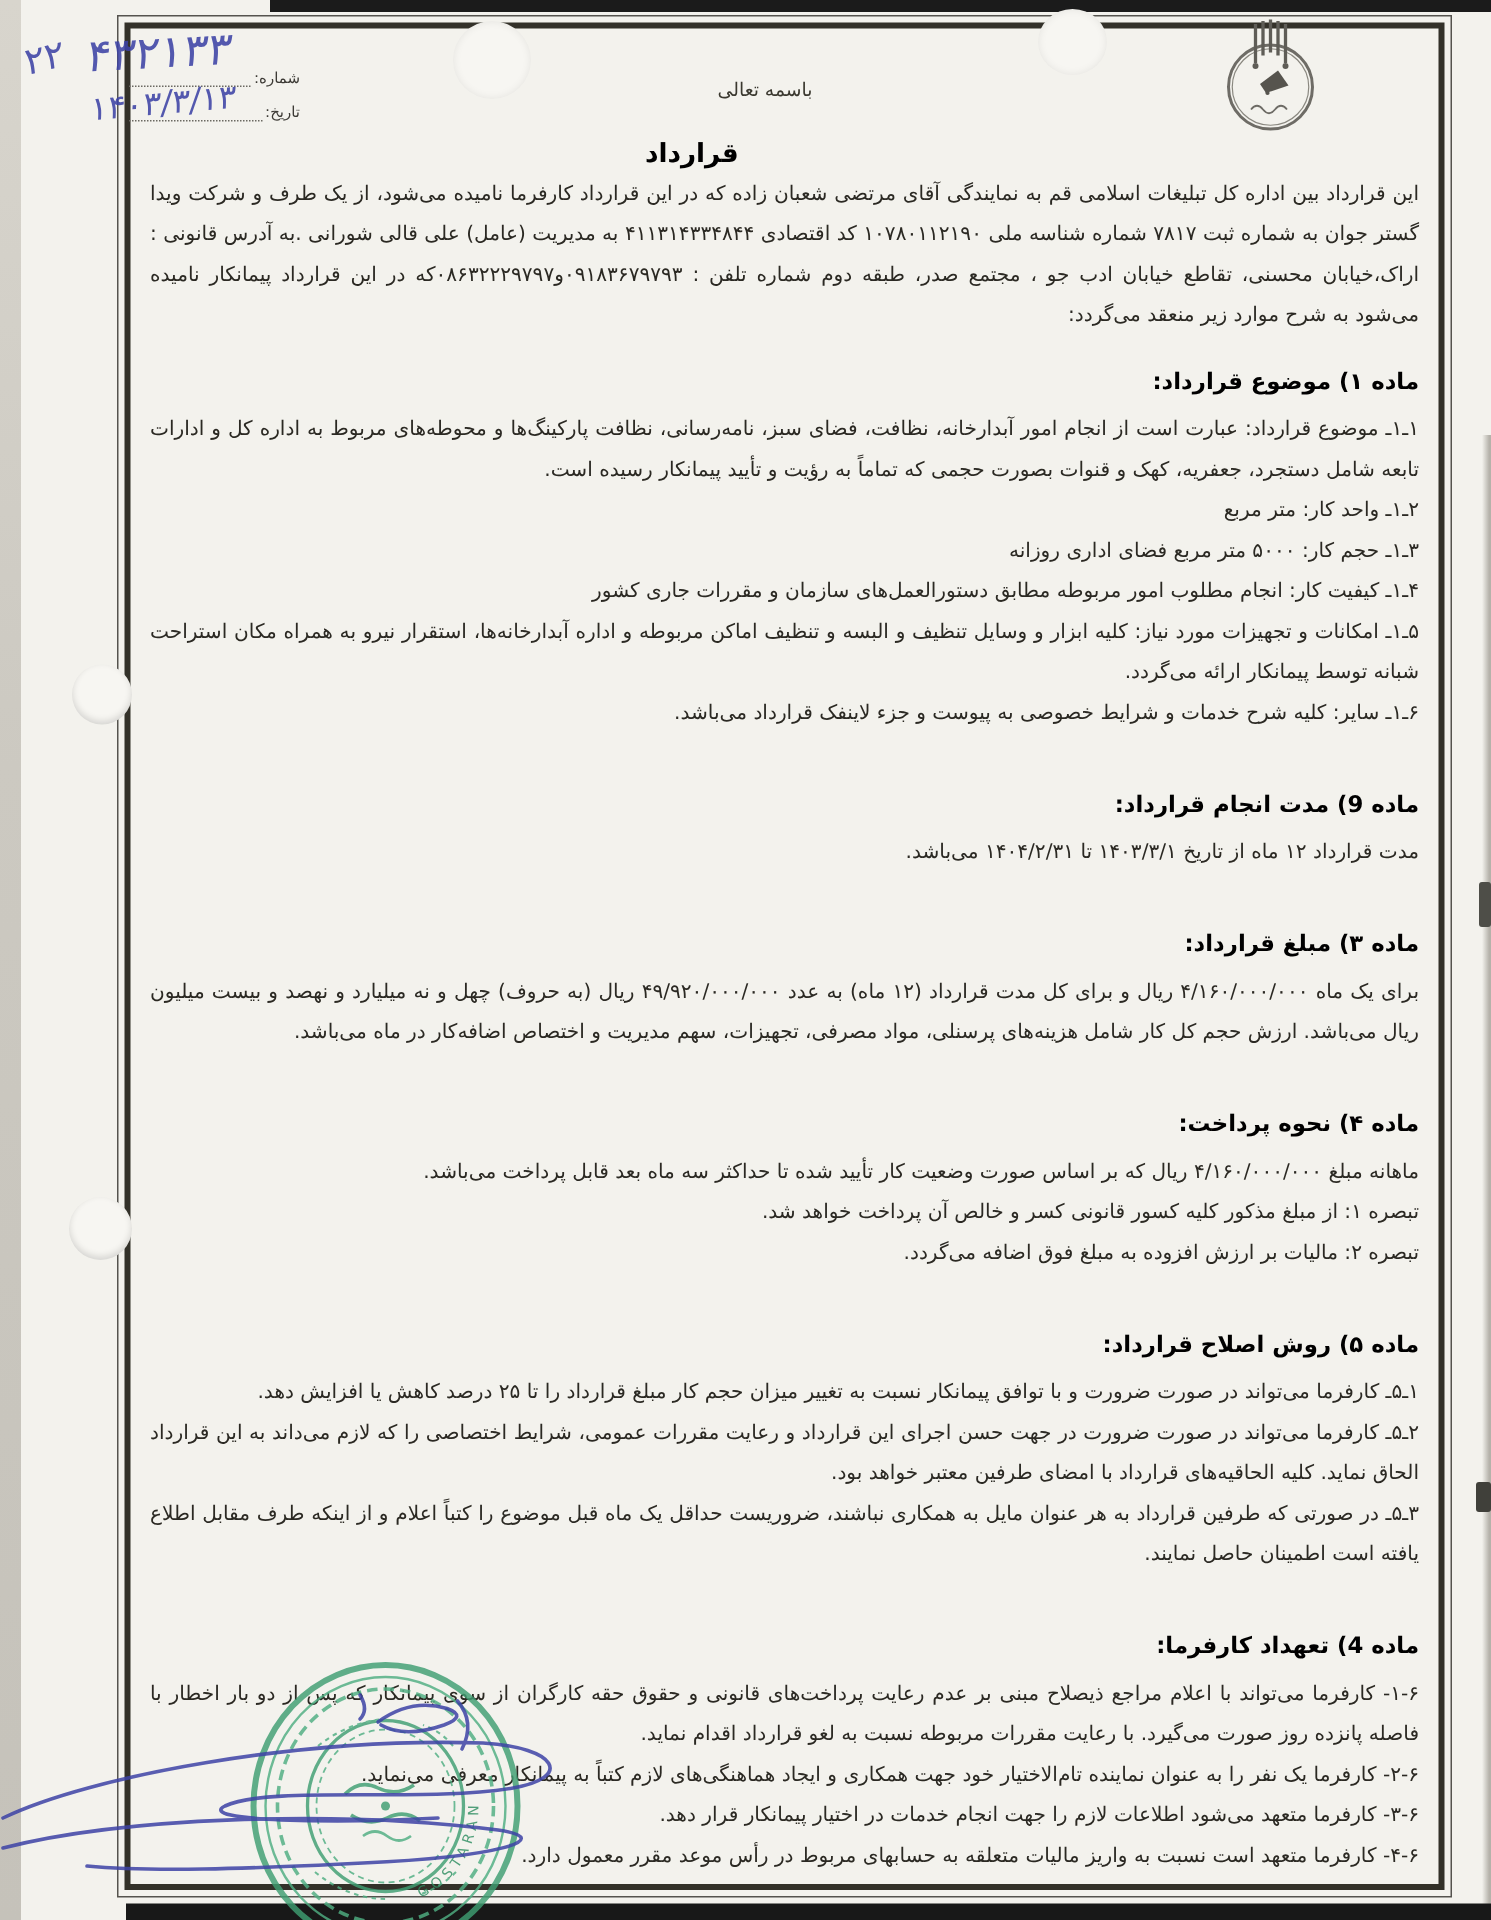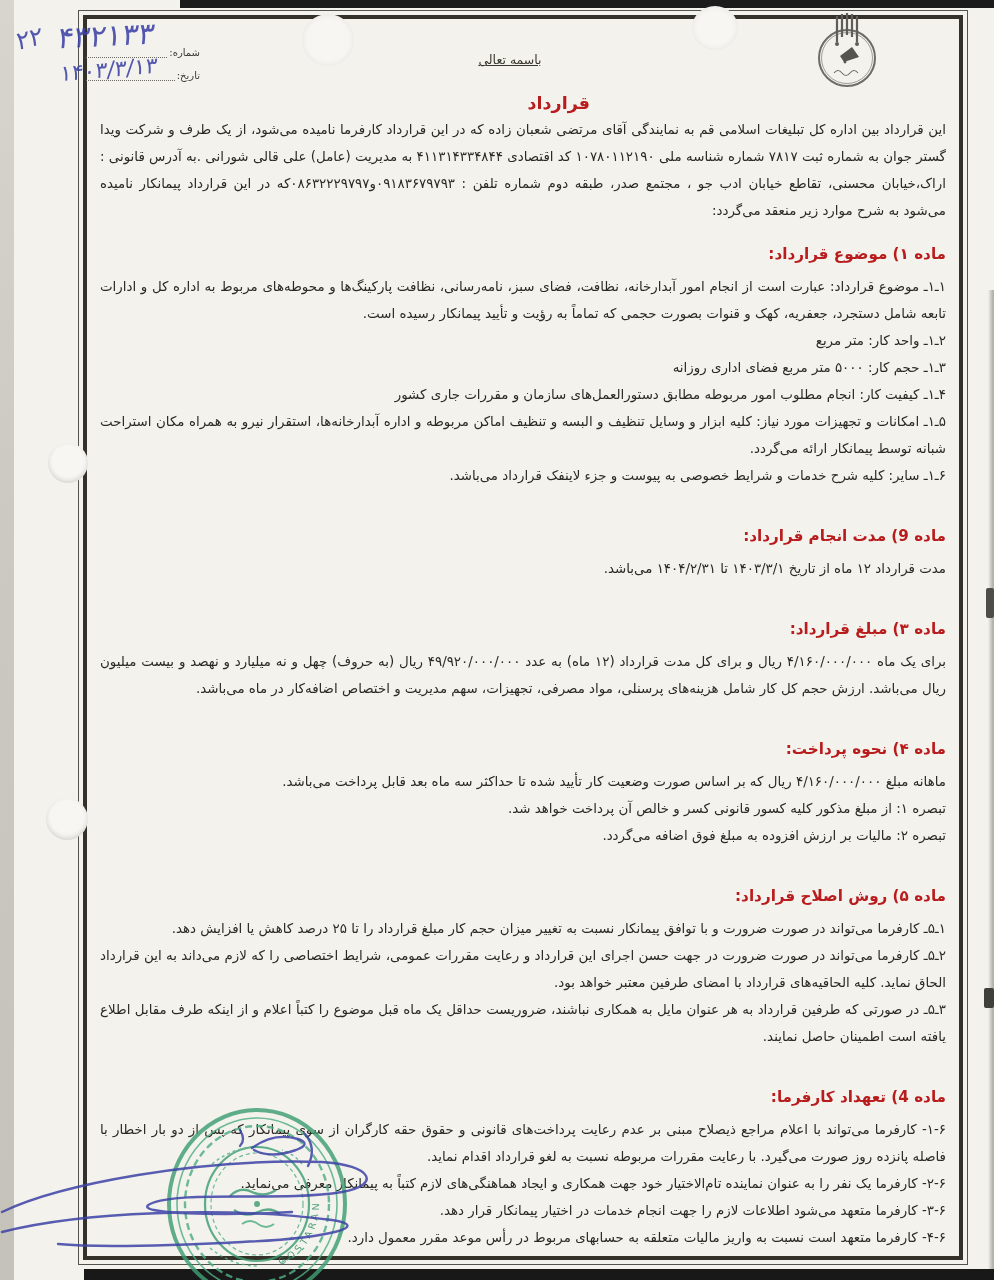--- a/index.html
+++ b/index.html
@@ -34,31 +34,31 @@
   .numdate{position:absolute;left:86px;top:47px;width:114px;direction:rtl;z-index:3;}
   .numdate .row{display:flex;align-items:flex-end;font-size:10px;color:#3c3a35;margin-bottom:12px;}
   .numdate .dots{display:inline-block;flex:1;border-bottom:1.5px dotted #6b6962;height:9px;margin-right:2px;}
 
   .hand{position:absolute;color:#3d43a6;opacity:.88;z-index:4;font-weight:400;}
   .hand.note22{left:16px;top:24px;font-size:25px;transform:rotate(-14deg) skewX(-8deg);letter-spacing:1px;}
   .hand.num{left:58px;top:18px;font-size:30px;transform:rotate(-3deg) skewX(-10deg);letter-spacing:4px;direction:ltr;}
   .hand.date{left:60px;top:57px;font-size:22px;transform:rotate(-5deg) skewX(-8deg);letter-spacing:2px;direction:ltr;white-space:nowrap;}
 
   .bismillah{position:absolute;left:430px;top:52px;width:160px;text-align:center;
-    font-size:12.5px;color:#3a382f;z-index:2;text-decoration:underline;}
-  .doc-title{position:absolute;left:430px;top:93px;width:160px;text-align:right;
-    font-size:17.5px;font-weight:bold;color:#b91c1c;z-index:2;}
+    font-size:12.5px;color:#3a382f;z-index:2;}
+  .doc-title{position:absolute;left:430px;top:93px;width:160px;text-align:left;
+    font-size:17.5px;font-weight:bold;color:#000000;z-index:2;}
 
   .logo{position:absolute;left:812px;top:10px;z-index:2;}
 
   
   .doc-body{position:absolute;left:100px;top:116px;width:846px;direction:rtl;
     text-align:justify;font-size:13.4px;line-height:27px;color:#2b2923;z-index:2;}
   .doc-body p{margin:0;}
-  .article-h{font-size:15.2px;font-weight:bold;color:#b91c1c;margin:35px 0 7px 0;
+  .article-h{font-size:15.2px;font-weight:bold;color:#000000;margin:35px 0 7px 0;
     line-height:24px;text-align:right;}
   .item{text-align:justify;}
   .first-h{margin-top:18px;}
 
   
   .stamp{position:absolute;left:152px;top:1108px;z-index:6;opacity:.82;}
   .signature{position:absolute;left:0;top:1100px;z-index:7;}
 </style>
 </head>
 <body>

